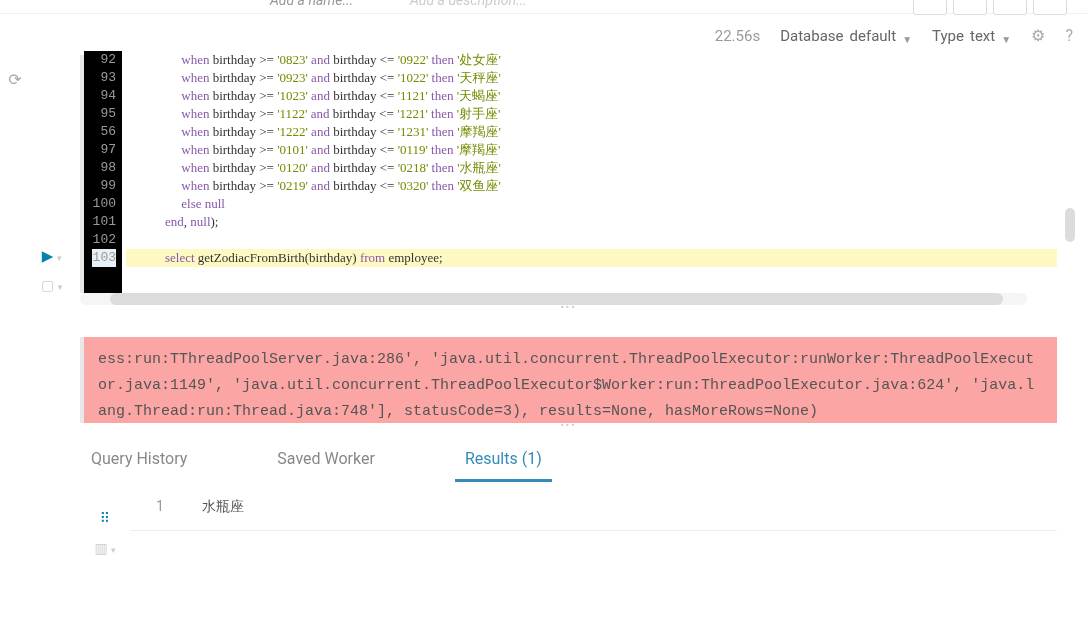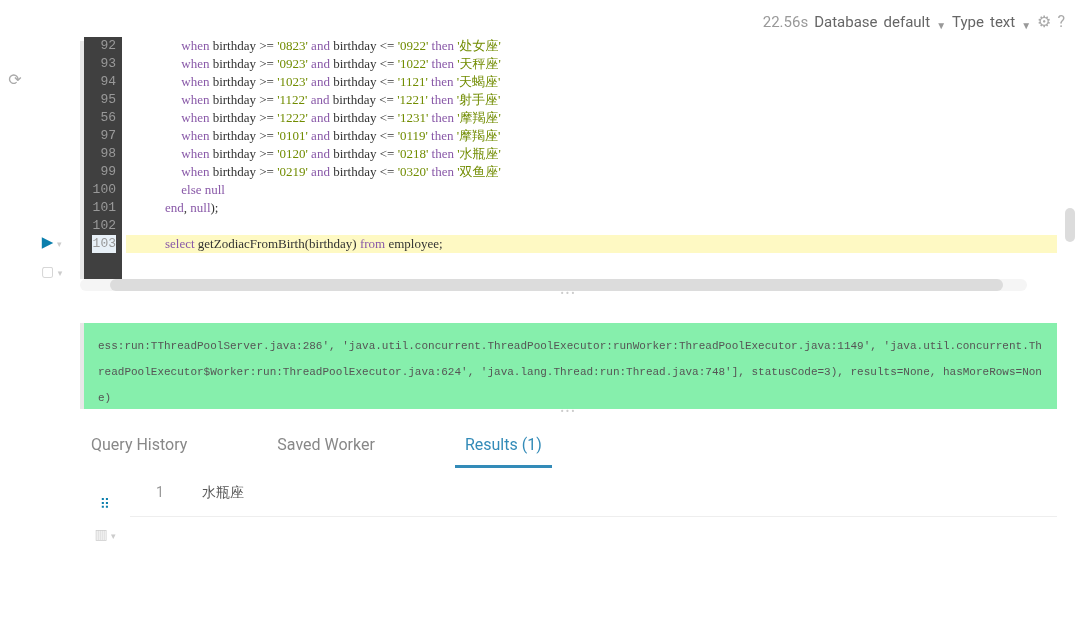--- a/index.html
+++ b/index.html
@@ -7,47 +7,47 @@
 .container{width:1087px;height:619px;position:relative;display:flex;flex-direction:column}
 .top-bar{height:14px;border-bottom:1px solid #f1f1f1;display:flex;align-items:flex-end;padding:0 10px 0 60px;position:relative}
 .top-bar .name-placeholder{position:absolute;left:270px;top:-8px;color:#999;font-style:italic;font-size:14px}
 .top-bar .desc-placeholder{position:absolute;left:410px;top:-8px;color:#ccc;font-style:italic;font-size:14px}
 .top-bar .right-buttons{position:absolute;right:20px;top:-13px;display:flex;gap:6px}
 .top-bar .btn{border:1px solid #ddd;border-radius:3px;width:34px;height:28px;background:#fff}
 .left-sidebar{position:absolute;left:0;top:20px;width:30px;padding-top:50px;display:flex;flex-direction:column;align-items:center;gap:20px}
 .left-sidebar .side-icon{color:#aaa;font-size:16px}
 
 .main-area{margin-left:35px;display:flex;flex-direction:column;height:605px}
-.editor-toolbar{display:flex;justify-content:flex-end;align-items:center;padding:12px 22px 10px 12px;gap:6px;color:#777}
+.editor-toolbar{display:flex;justify-content:flex-end;align-items:center;padding:12px 14px 10px 12px;gap:20px;color:#777}
 .editor-toolbar .label{color:#666;font-size:15px}
 .editor-toolbar .value{color:#666;font-size:15px}
 .editor-toolbar .drop{display:flex;align-items:flex-end;gap:6px}
 .editor-toolbar .caret{font-size:10px;color:#999}
 .editor-toolbar .icon{color:#aaa;font-size:16px}
 .editor-toolbar .time{color:#999;font-size:15px}
 
 .editor-wrap{display:flex;height:238px;border-left:4px solid #e8e8e8;margin-left:45px;margin-right:30px;position:relative}
 .play-col{position:absolute;left:-43px;top:192px;display:flex;flex-direction:column;align-items:center;gap:12px}
 .play-col .play{color:#0b7fad;font-size:15px}
 .play-col .play-caret{color:#ccc;font-size:9px}
 .play-col .map{color:#ccc;font-size:14px}
-.gutter{width:38px;text-align:right;background:#404040;color:#999;font-family:Consolas,"Courier New",monospace;font-size:13px;line-height:18px;padding:0 6px 0 8px;user-select:none}
+.gutter{width:38px;text-align:right;background:#000000;color:#999;font-family:Consolas,"Courier New",monospace;font-size:13px;line-height:18px;padding:0 6px 0 8px;user-select:none}
 .gutter .ln{height:18px}
 .gutter .ln.active{background:#e8f0f7}
 .code{flex:1;font-family:Liberation Serif, serif;font-size:13px;line-height:18px;white-space:pre;overflow:hidden;padding-left:4px;position:relative}
 .code .row{height:18px}
 .code .row.sel{background:#fef9c3}
 .kw{color:#8959a8}
 .str{color:#718c00}
 .op{color:#333}
 .hscroll{height:12px;background:#f5f5f5;margin:0 60px 0 45px;border-radius:6px;position:relative}
 .hscroll .thumb{position:absolute;left:30px;right:24px;height:12px;background:#dcdcdc;border-radius:6px}
 .vscroll-stub{position:absolute;right:12px;top:208px;width:10px;height:34px;background:#dcdcdc;border-radius:5px}
 
-.log-panel{margin:20px 30px 0 45px;background:#86efac;border-left:4px solid #e8e8e8;padding:10px 14px;font-family:Consolas,"Courier New",monospace;font-size:11px;line-height:26px;color:#555;height:86px;overflow:hidden;position:relative;white-space:normal;word-break:break-all}
+.log-panel{margin:20px 30px 0 45px;background:#fca5a5;border-left:4px solid #e8e8e8;padding:10px 14px;font-family:Consolas,"Courier New",monospace;font-size:15px;line-height:26px;color:#555;height:86px;overflow:hidden;position:relative;white-space:normal;word-break:break-all}
 .drag-dots{text-align:center;color:#ccc;font-size:10px;letter-spacing:2px;height:12px;line-height:6px;margin:0 30px 0 45px}
 
 .tabs{display:flex;gap:90px;padding:14px 0 16px 56px;color:#888;font-size:16px}
 .tabs .tab{position:relative;cursor:pointer}
 .tabs .tab.active{color:#338bb8}
 .tabs .tab.active::after{content:"";position:absolute;left:-10px;right:-10px;bottom:-14px;height:3px;background:#338bb8}
 
 .results{display:flex;margin-left:45px}
 .results-sidebar{width:50px;display:flex;flex-direction:column;align-items:center;gap:14px;padding-top:26px}
 .results-sidebar .ricon{color:#0b7fad}
@@ -57,20 +57,30 @@
 .results-table .hdr .cell{padding:8px 12px;color:#666;font-weight:600}
 .results-table .body .trow{display:flex;border-bottom:1px solid #eee}
 .results-table .body .cell{padding:14px 12px;color:#555}
 .results-table .cell.idx{width:60px;text-align:center;color:#999}
 .results-table .cell.c0{flex:1}
 </style>
 </head>
 <body>
 
 <div class="container">
+  <div class="top-bar">
+    <span class="name-placeholder">Add a name...</span>
+    <span class="desc-placeholder">Add a description...</span>
+    <div class="right-buttons">
+      <div class="btn"></div>
+      <div class="btn"></div>
+      <div class="btn"></div>
+      <div class="btn"></div>
+    </div>
+  </div>
 
   <div class="left-sidebar">
     <span class="side-icon">⟳</span>
   </div>
 
   <div class="main-area">
     <div class="editor-toolbar">
       <span class="time">22.56s</span>
       <div class="drop">
         <span class="label">Database</span>

